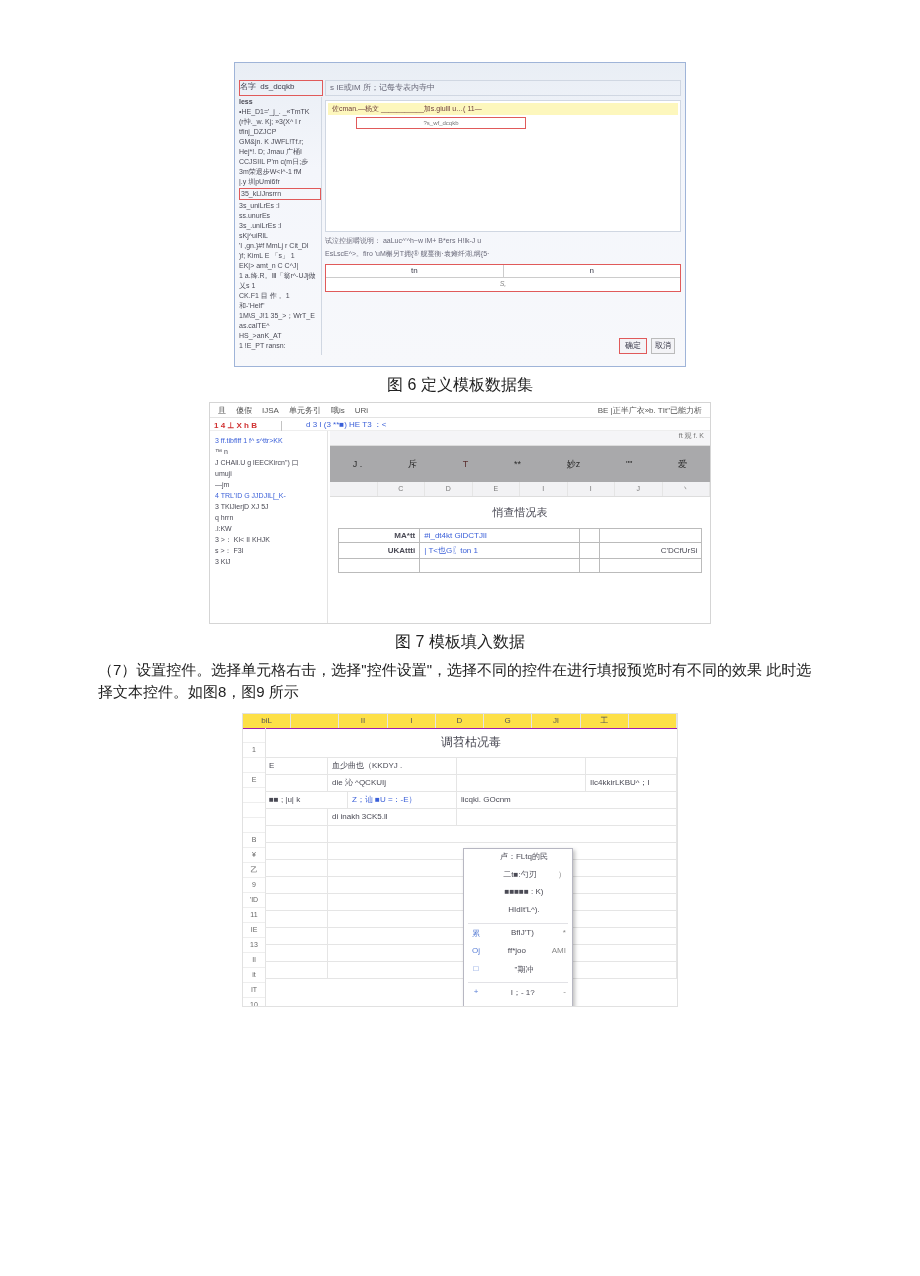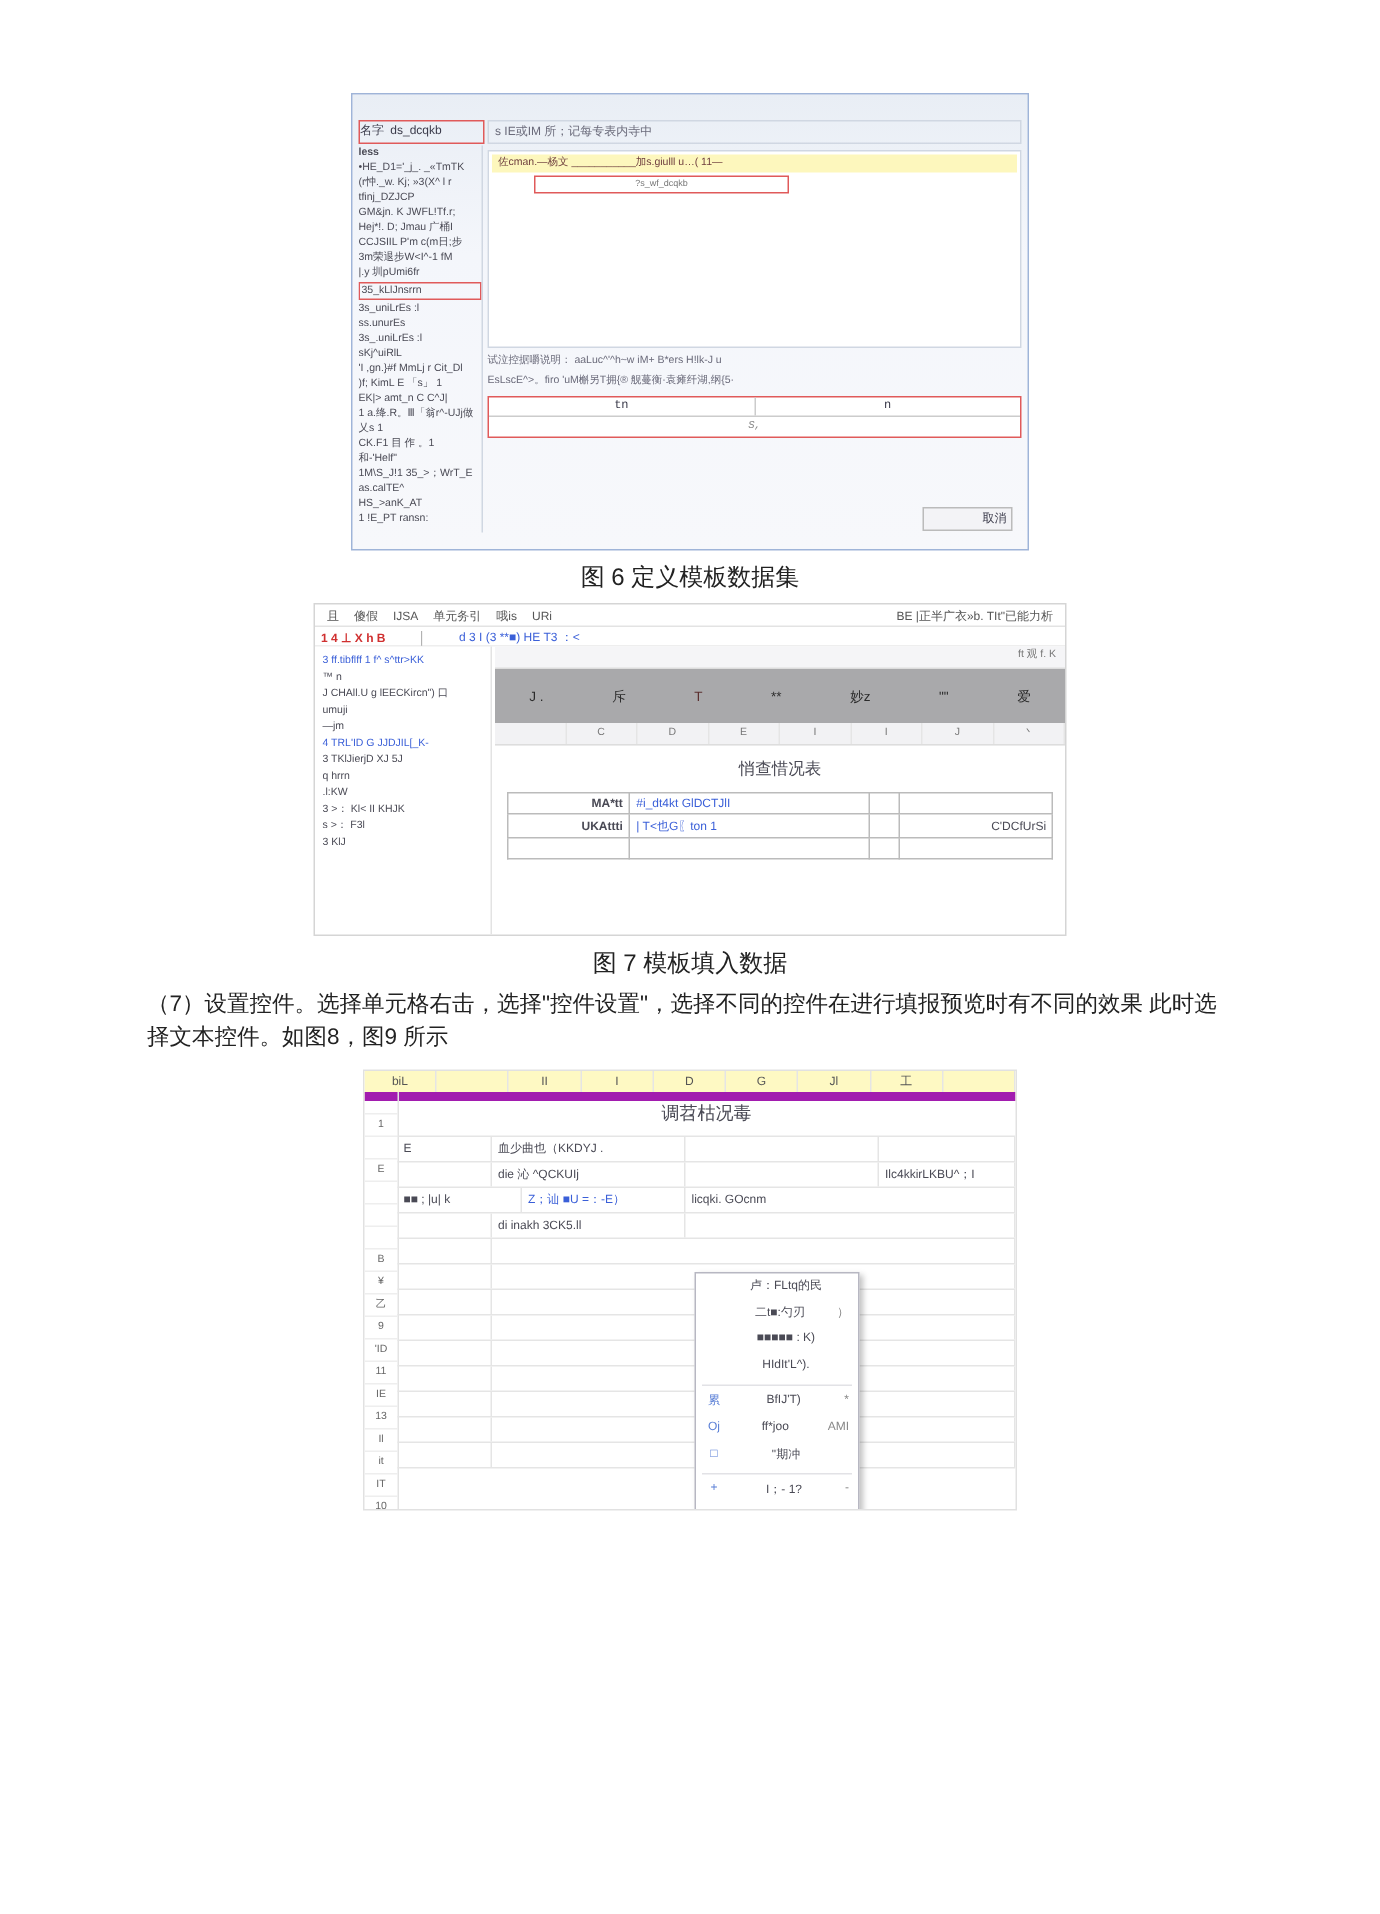--- a/index.html
+++ b/index.html
@@ -98,35 +98,35 @@
   .fig6 .sql-block .red-inner {
     position: absolute; left: 30px; top: 16px; width: 168px; height: 10px;
     border: 1px solid #e05a5a;
     font-size: 6px; text-align: center; line-height: 10px; color:#777;
   }
   .fig6 .help-row { margin-top: 4px; font-size: 7px; color:#6a6a7a; line-height: 9px; }
   .fig6 .grid {
     margin-top: 6px;
     border: 1px solid #e05a5a;
     height: 26px; background:#fff;
-    display: flex; flex-direction: column; font-family: Liberation Mono, monospace;
+    display: flex; flex-direction: column;
   }
   .fig6 .grid-head { display:flex; height:12px; border-bottom:1px solid #ccc; }
   .fig6 .grid-head div { flex:1; text-align:center; font-size:8px; line-height:12px; border-right:1px solid #ccc; }
   .fig6 .grid-head div:last-child { border-right:none; }
   .fig6 .grid-row { flex:1; font-size:7px; text-align:center; font-style: italic; color:#888; line-height:12px; }
   .fig6 .ok-btn {
     position:absolute; right: 34px; bottom: 6px;
     width: 26px; height: 14px; border: 1px solid #e05a5a;
     background:#f3f3f6; font-size:8px; text-align:center; line-height:14px;
   }
   .fig6 .cancel-btn {
     position:absolute; right: 6px; bottom: 6px;
     width: 22px; height: 14px; border:1px solid #bbb;
-    background:#f3f3f6; font-size:8px; text-align:center; line-height:14px;padding-left:36px;
+    background:#f3f3f6; font-size:8px; text-align:center; line-height:14px;
   }
 
   
   .fig7 {
     width: 500px;
     height: 220px;
     margin: 6px auto 2px auto;
     border: 1px solid #d5d5d5;
     font-size: 8px;
     position: relative;
@@ -189,22 +189,22 @@
     height: 292px;
     margin: 10px auto 2px auto;
     border: 1px solid #e1e1e1;
     font-size: 8px;
     position: relative;
     color: #4a4a55;
     background: #fff;
     overflow: hidden;
   }
   .fig8 .head-row {
-    height: 14px; background:#fef9c3; display:flex;
-    border-bottom:6px solid #a21caf;
+    height: 14px; background:#fde047; display:flex;
+    border-bottom:1px solid #a21caf;
   }
   .fig8 .head-row div { flex:1; text-align:center; font-size:8px; color:#555; border-right:1px solid #e5e5e5; line-height:14px;}
   .fig8 .row-ids {
     position:absolute; left:0; top:14px; width:22px; bottom:0;
     border-right:1px solid #e3e3e3;
   }
   .fig8 .row-ids div { height:14px; font-size:7px; text-align:center; border-bottom:1px solid #eee; color:#666; line-height:14px;}
   .fig8 .content {
     position:absolute; left:22px; right:0; top:14px; bottom:0;
   }

